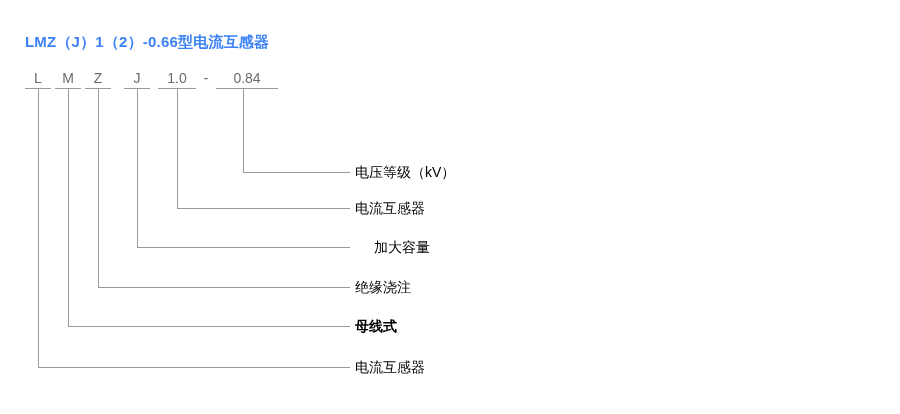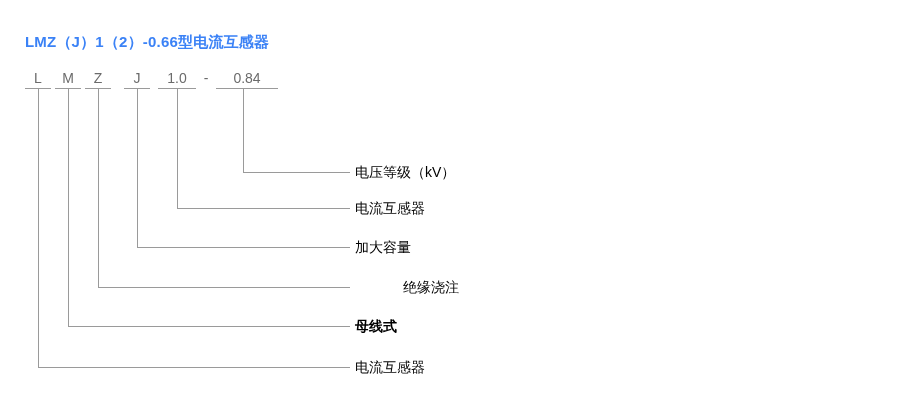--- a/index.html
+++ b/index.html
@@ -114,19 +114,19 @@
       <polyline points="177,89 177,208 350,208" fill="none" stroke="#9a9a9a" stroke-width="1" shape-rendering="crispEdges"></polyline>
       <polyline points="137,89 137,247 350,247" fill="none" stroke="#9a9a9a" stroke-width="1" shape-rendering="crispEdges"></polyline>
       <polyline points="98,89 98,287 350,287" fill="none" stroke="#9a9a9a" stroke-width="1" shape-rendering="crispEdges"></polyline>
       <polyline points="68,89 68,326 350,326" fill="none" stroke="#9a9a9a" stroke-width="1" shape-rendering="crispEdges"></polyline>
       <polyline points="38,89 38,367 350,367" fill="none" stroke="#9a9a9a" stroke-width="1" shape-rendering="crispEdges"></polyline>
     </svg>
 
   <div id="label-column">
       <div class="label" style="top: 165px;">电压等级（kV）</div>
       <div class="label" style="top: 201px;">电流互感器</div>
-      <div class="label" style="top: 240px;">加大容量</div>
-      <div class="label" style="top: 280px; margin-left: 48px;">绝缘浇注</div>
+      <div class="label" style="top: 240px; margin-left: 19px;">加大容量</div>
+      <div class="label" style="top: 280px;">绝缘浇注</div>
       <div class="label" style="top: 319px; font-weight: bold;">母线式</div>
       <div class="label" style="top: 360px; text-align: center;">电流互感器</div>
     </div>
 
 </div>
 
 </body></html>

